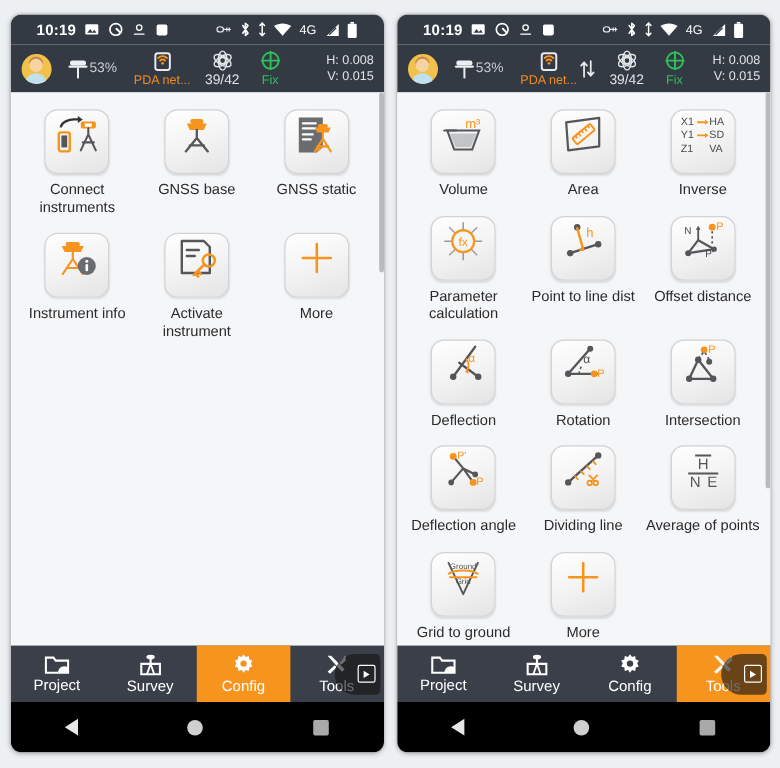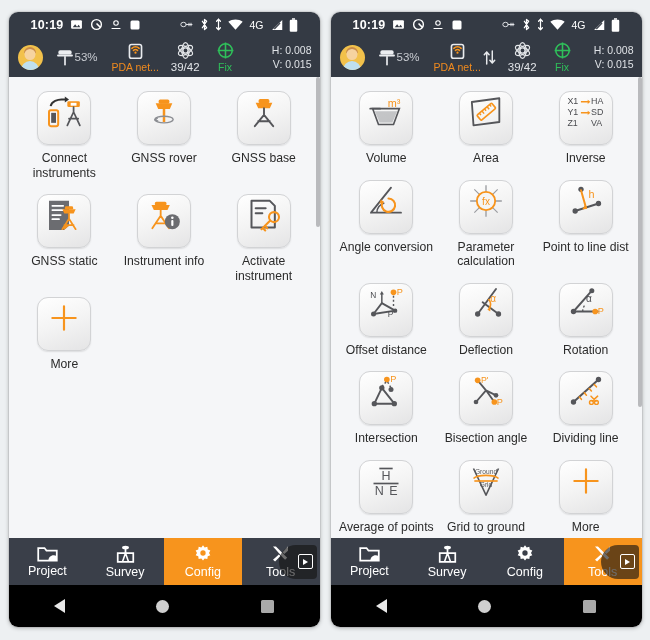--- a/index.html
+++ b/index.html
@@ -323,32 +323,20 @@
               <path d="M8 17c1-6 9-8 13-8h6" fill="none" stroke="#333" stroke-width="2.4"></path>
               <path d="M25 5.5l5 3.5-5 3.5z" fill="#333"></path>
               <rect x="28" y="11" width="15" height="7" rx="1.6" fill="#f7941d"></rect>
               <rect x="32" y="13" width="7" height="3.4" fill="#fff"></rect>
               <path d="M35.5 18v6M28 40l7.5-16M43 40l-7.5-16M30 32h11" stroke="#55565a" stroke-width="2.1" stroke-linecap="round"></path>
             </svg>
           </div>
           <div class="cap">Connect instruments</div>
         </div>
 
-        <div class="tile">
-          <div class="glyph">
-            <svg width="40" height="40" viewBox="0 0 48 48">
-              <path d="M14 13.5h20l-3 7H17z" fill="#f7941d"></path>
-              <rect x="17.5" y="9" width="13" height="5" rx="2" fill="#f7941d"></rect>
-              <rect x="22.5" y="20" width="3" height="16" fill="#f7941d"></rect>
-              <ellipse cx="24" cy="33" rx="11" ry="4" fill="none" stroke="#8b8d92" stroke-width="1.7"></ellipse>
-              <path d="M16 31.5l-3 2 3.4 1.2" fill="none" stroke="#8b8d92" stroke-width="1.7" stroke-linecap="round" stroke-linejoin="round"></path>
-            </svg>
-          </div>
-          <div class="cap">GNSS rover</div>
-        </div>
 
         <div class="tile">
           <div class="glyph">
             <svg width="40" height="40" viewBox="0 0 48 48">
               <path d="M14 13h20l-3 6.5H17z" fill="#f7941d"></path>
               <rect x="17.5" y="8.5" width="13" height="5" rx="2" fill="#f7941d"></rect>
               <path d="M24 19.5v8M24 27.5L13 41M24 27.5L35 41M17 35h14" stroke="#55565a" stroke-width="2.3" stroke-linecap="round"></path>
             </svg>
           </div>
           <div class="cap">GNSS base</div>
@@ -629,31 +617,20 @@
                 <text x="4" y="39">Z1</text>
                   <text x="32" y="39">VA</text>
               </g>
               <path d="M20 10h9M20 23h9" stroke="#f7941d" stroke-width="1.8"></path>
               <path d="M28 7.4l3.2 2.6-3.2 2.6zM28 20.4l3.2 2.6-3.2 2.6z" fill="#f7941d"></path>
             </svg>
           </div>
           <div class="cap">Inverse</div>
         </div>
 
-        <div class="tile">
-          <div class="glyph">
-            <svg width="40" height="40" viewBox="0 0 48 48">
-              <path d="M6 38h36M6 38L30 8" stroke="#55565a" stroke-width="2.2" stroke-linecap="round"></path>
-              <path d="M13 38a12 12 0 019-11.6" fill="none" stroke="#55565a" stroke-width="1.8"></path>
-              <path d="M27 21a8 8 0 11-7 4" fill="none" stroke="#f7941d" stroke-width="2.6" stroke-linecap="round"></path>
-              <path d="M18 22l3 4.2-5 .8z" fill="#f7941d"></path>
-            </svg>
-          </div>
-          <div class="cap">Angle conversion</div>
-        </div>
 
         <div class="tile">
           <div class="glyph">
             <svg width="40" height="40" viewBox="0 0 48 48">
               <path d="M24 5v38M5 24h38" stroke="#9a9ca0" stroke-width="1.6"></path>
               <path d="M10 10l28 28M38 10L10 38" stroke="#9a9ca0" stroke-width="1.4"></path>
               <circle cx="24" cy="24" r="11" fill="#f5f5f5" stroke="#f7941d" stroke-width="2.2"></circle>
               <text x="24" y="28.5" text-anchor="middle" font-family="Liberation Sans, sans-serif" font-size="12" fill="#f7941d">fx</text>
             </svg>
           </div>
@@ -744,21 +721,21 @@
             <svg width="40" height="40" viewBox="0 0 48 48">
               <path d="M24 22L12 36M24 22l12 6M24 22L14 10M24 22l10 14" stroke="#55565a" stroke-width="2.2" stroke-linecap="round"></path>
               <circle cx="12" cy="36" r="2.8" fill="#55565a"></circle>
               <circle cx="36" cy="28" r="2.8" fill="#55565a"></circle>
               <circle cx="14" cy="10" r="3.4" fill="#f7941d"></circle>
               <text x="18" y="13" font-family="Liberation Sans, sans-serif" font-size="10.5" fill="#f7941d">P'</text>
               <circle cx="34" cy="36" r="3.4" fill="#f7941d"></circle>
               <text x="37" y="39" font-family="Liberation Sans, sans-serif" font-size="11" fill="#f7941d">P</text>
             </svg>
           </div>
-          <div class="cap">Bisection angle</div>
+          <div class="cap">Deflection angle</div>
         </div>
 
         <div class="tile">
           <div class="glyph">
             <svg width="40" height="40" viewBox="0 0 48 48">
               <path d="M9 36L39 9" stroke="#55565a" stroke-width="2.4" stroke-linecap="round"></path>
               <circle cx="9" cy="36" r="3.2" fill="#55565a"></circle>
               <circle cx="39" cy="9" r="3.2" fill="#55565a"></circle>
               <path d="M16 30l2.5 2.8M22 25l2.5 2.8M28 20l2.5 2.8M34 15l2.5 2.8" stroke="#f7941d" stroke-width="1.9" stroke-linecap="round"></path>
               <g transform="translate(29,29)">

